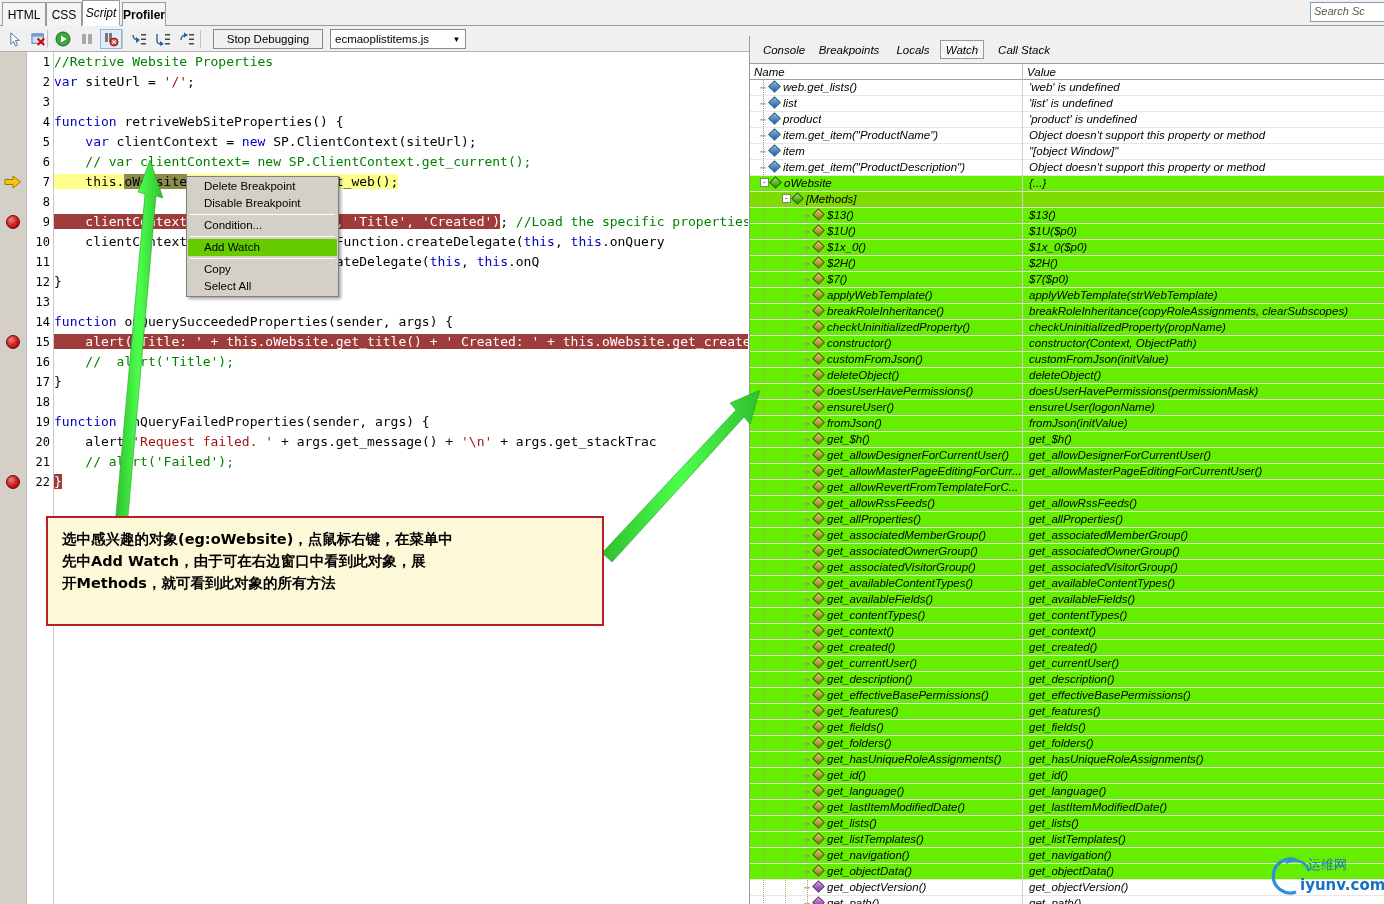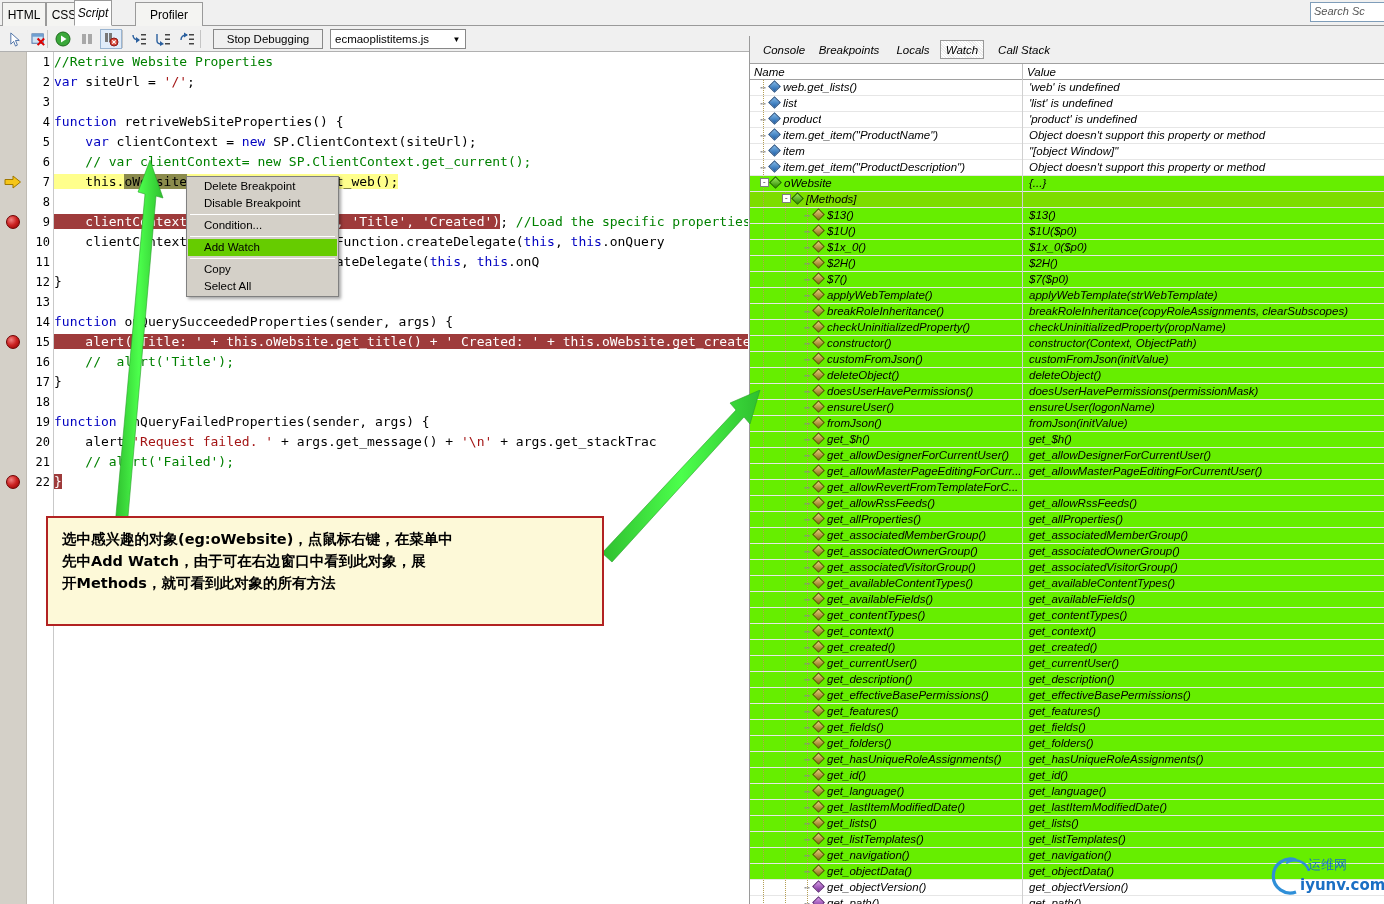--- a/index.html
+++ b/index.html
@@ -10,22 +10,22 @@
   #tabstrip { position:absolute; left:0; top:0; width:1384px; height:26px;
     background:#f0f0f0; border-bottom:1px solid #9a9a9a; }
   .tab { position:absolute; top:2px; height:24px; background:#f4f4f2;
     border:1px solid #9a9a9a; border-bottom:none; font-size:12px;
     display:flex; align-items:center; justify-content:center; color:#000;
     white-space:nowrap; }
   .tab.sel { background:#fff; top:0px; height:26px; font-style:italic;
     border-bottom:1px solid #fff; z-index:3; }
   #tab-html { left:2px; width:44px; }
   #tab-css  { left:46px; width:36px; }
-  #tab-script { left:74px; width:38px; }
-  #tab-profiler { left:135px; width:68px; }
+  #tab-script { left:82px; width:38px; }
+  #tab-profiler { left:122px; width:44px;font-weight:bold; }
   #searchbox { position:absolute; right:-4px; top:2px; width:78px; height:20px;
     background:#fff; border:1px solid #7f9db9; font-style:italic; color:#555;
     font-size:11px; padding:2px 3px; overflow:hidden; white-space:nowrap; }
 
   
   #toolbar { position:absolute; left:0; top:26px; width:1384px; height:26px;
     background:#f0f0f0; border-bottom:1px solid #b0b0b0; }
   .tbtn { position:absolute; top:3px; width:22px; height:20px; border:1px solid transparent;
     display:flex; align-items:center; justify-content:center; }
   .tbtn.pressed { border:1px solid #99b4d1; background:#e0ecf9; }

